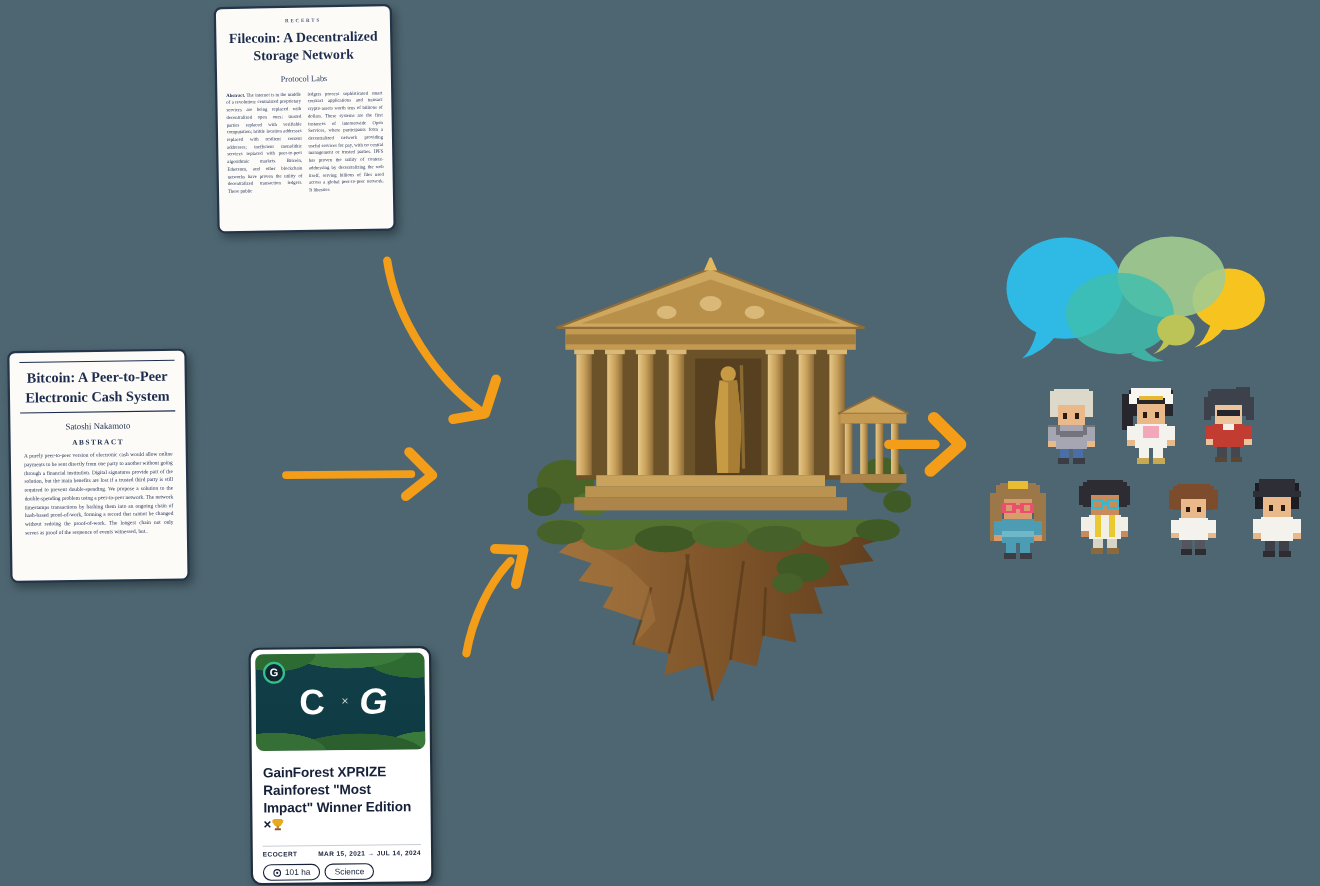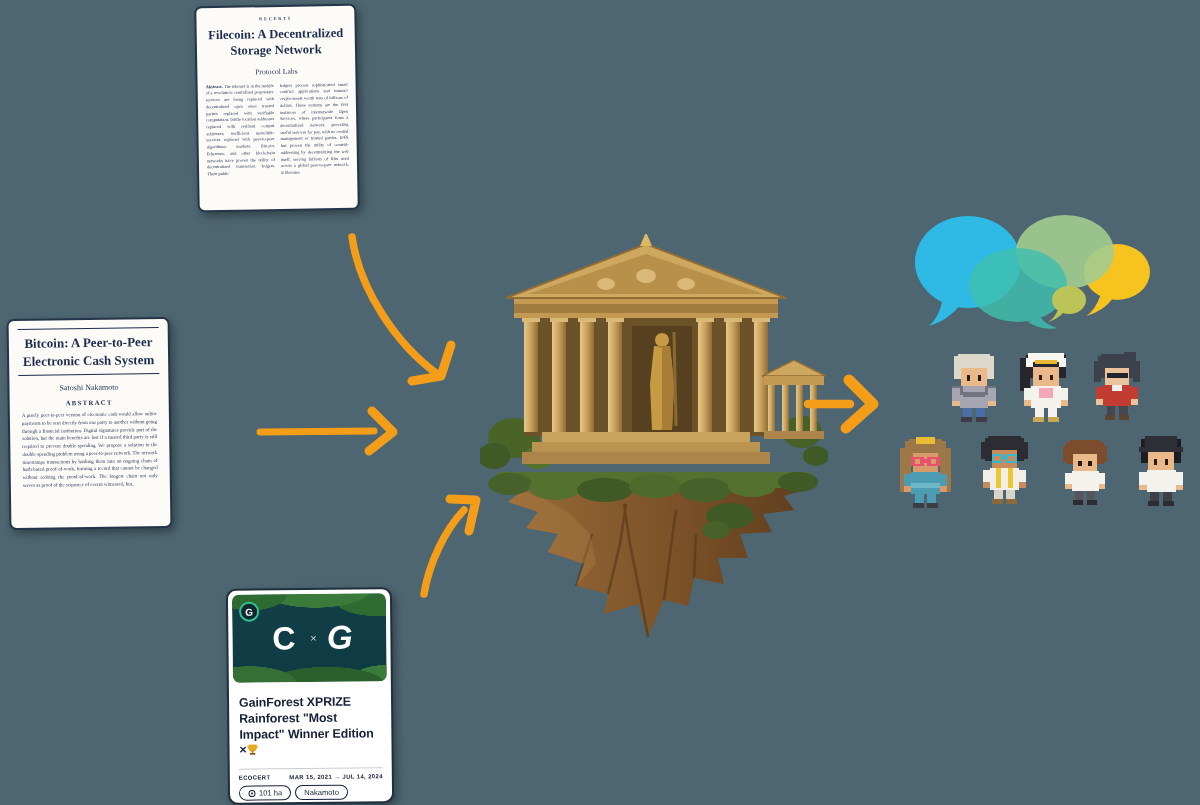--- a/index.html
+++ b/index.html
@@ -118,21 +118,21 @@
     <span>MAR 15, 2021 → JUL 14, 2024</span>
   </div>
   <div class="hc-tags">
     <span class="chip">
         <svg width="8" height="8" viewBox="0 0 8 8">
           <circle cx="4" cy="4" r="3" fill="none" stroke="#162039" stroke-width="1"></circle>
           <circle cx="4" cy="4" r="1" fill="#162039"></circle>
         </svg>
         <span>101 ha</span>
       </span>
-    <span class="chip">Nakamoto</span>
+    <span class="chip">Science</span>
     <span class="chip">GainForest</span>
     <span class="chip">XPRIZE Rainforest</span>
   </div>
 </div>
 
 <svg class="abs" id="island" style="left:480px; top:234px;" width="348" height="408" viewBox="0 0 348 408">
   <defs>
     <linearGradient id="rockG" x1="0" y1="0" x2="1" y2="0">
       <stop offset="0" stop-color="#9a6c38"></stop>
         <stop offset="0.55" stop-color="#7c5228"></stop>

